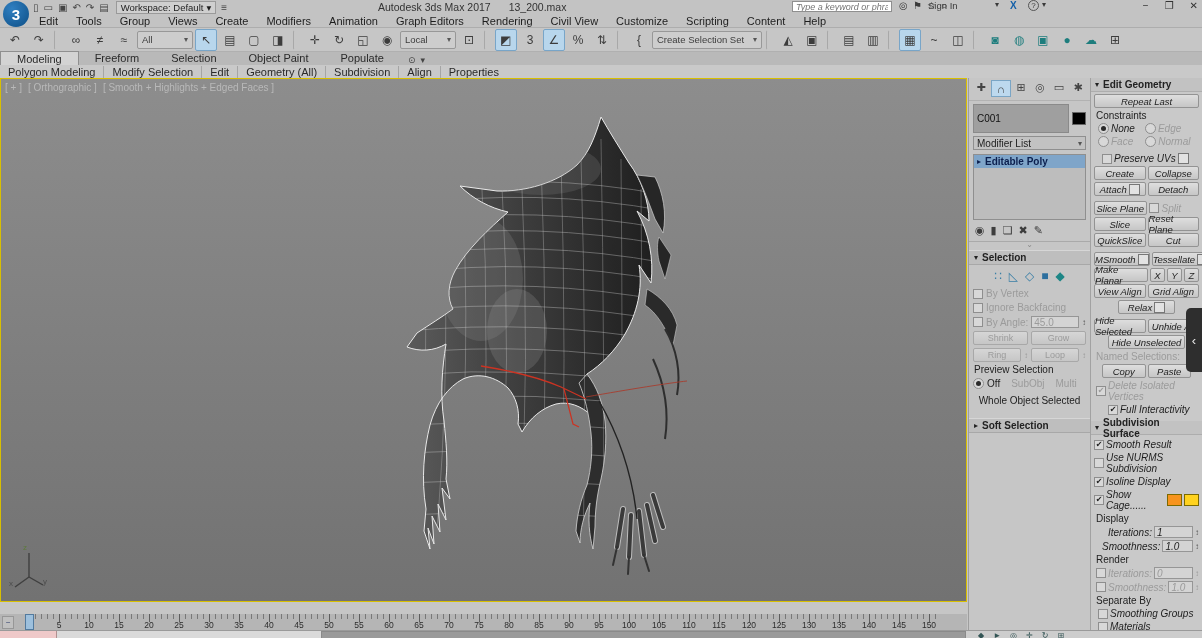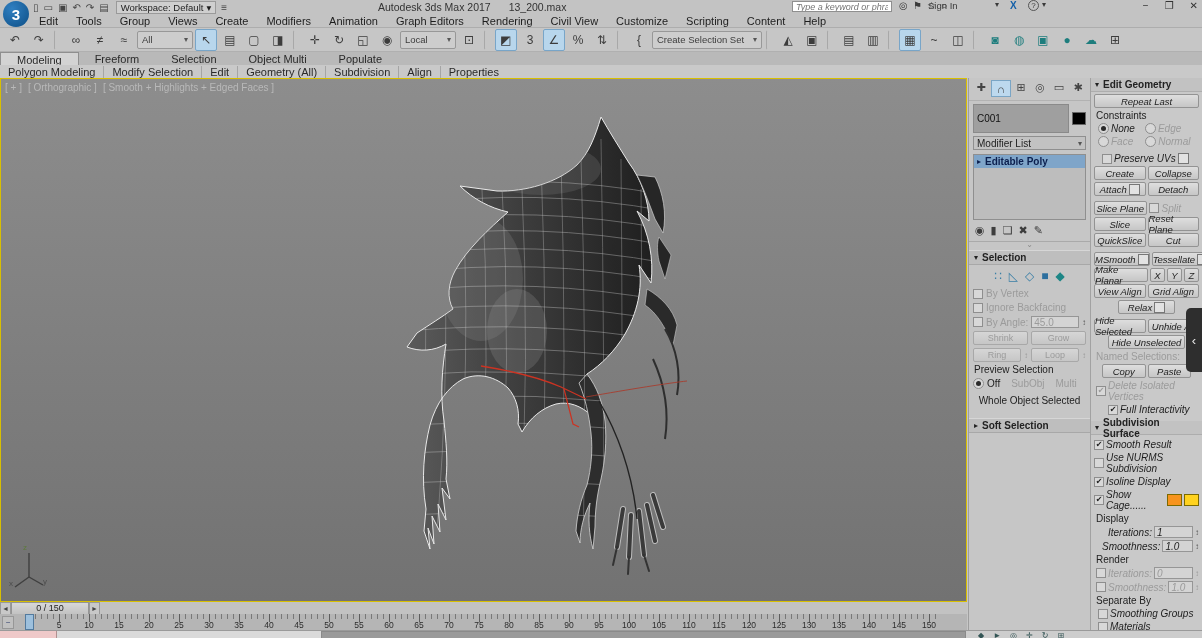--- a/index.html
+++ b/index.html
@@ -24,21 +24,21 @@
   
   .toolbar{position:absolute;left:0;top:28px;width:1202px;height:24px;background:#c6c6c6;border-bottom:1px solid #b0b0b0;display:flex;align-items:center;padding-left:4px;box-sizing:border-box;gap:2px;}
   .tbi{width:20px;height:20px;display:flex;align-items:center;justify-content:center;font-size:12px;color:#3c3c3c;border:1px solid transparent;border-radius:2px;}
   .tbi.active{background:#b8d6ec;border-color:#78a5c8;}
   .tbi.teal{color:#1d7d7d;}
   .tbi.sep{width:5px;border-left:1px solid #a8a8a8;height:18px;margin:0 2px;}
   .tbi.drop{width:auto;min-width:46px;font-size:9.5px;background:#cdcdcd;border:1px solid #989898;justify-content:space-between;padding:0 4px;height:16px;}
   .tbi.drop::after{content:"▾";font-size:8px;margin-left:4px;color:#555;}
   .tbi.wide{min-width:100px;}
   
-  .ribbontabs{position:absolute;left:0;top:52px;width:1202px;height:13px;background:#b9b9b9;display:flex;align-items:flex-start;box-sizing:border-box;flex-direction:column;}
+  .ribbontabs{position:absolute;left:0;top:52px;width:1202px;height:13px;background:#b9b9b9;display:flex;align-items:flex-end;box-sizing:border-box;}
   .rtab{padding:0 16px;height:13px;display:flex;align-items:center;color:#2a2a2a;}
   .rtab.active{background:#d3d3d3;border:1px solid #8f8f8f;border-bottom:none;}
   .rtabctl{margin-left:8px;font-size:9px;color:#444;display:flex;gap:5px;align-items:center;}
   .ribbonsub{position:absolute;left:0;top:65px;width:1202px;height:13px;background:#c9c9c9;display:flex;align-items:center;box-sizing:border-box;}
   .subtab{padding:0 8px;color:#2a2a2a;}
   .subtab + .subtab{border-left:1px solid #a5a5a5;}
   
   .viewport{position:absolute;left:0;top:78px;width:967px;height:524px;box-sizing:border-box;
             border:1px solid #d8bf00;background:linear-gradient(#8d8d8d,#727272);}
   .vplabel{position:absolute;left:4px;top:3px;color:#b9b9b9;font-size:10px;display:flex;gap:6px;z-index:3;}
@@ -205,21 +205,21 @@
       <span class="tbi teal">☁</span>
       <span class="tbi">⊞</span>
     </div>
 
   <div class="ribbontabs">
     <span style="display:flex">
 
     <span class="rtab active">Modeling</span>
         <span class="rtab">Freeform</span>
         <span class="rtab">Selection</span>
-        <span class="rtab">Object Multi</span>
+        <span class="rtab">Object Paint</span>
         <span class="rtab">Populate</span>
       </span>
     <span class="rtabctl">
       <span>⊙</span>
       <span>▾</span>
     </span>
   </div>
   <div class="ribbonsub">
 
   <span class="subtab">Polygon Modeling</span>
@@ -583,26 +583,20 @@
     <div class="rrow" style="padding-left:4px">
         <span class="cb"></span>
         <span>Materials</span>
       </div>
     <div class="lbl">Update Options</div>
 
   </div>
 
   <div class="expander">‹</div>
 
-  <div class="timeslider">
-    <span class="tsarrow">◄</span>
-    <span class="tsbtn">0 / 150</span>
-    <span class="tsarrow">►</span>
-    <span class="tstrack"></span>
-  </div>
   <div class="ruler">
     <span class="rulico">
       <span>~</span>
     </span>
     <span class="rhandle"></span>
     <span class="rlabels">
 
     <span>5</span>
         <span>10</span>
         <span>15</span>

